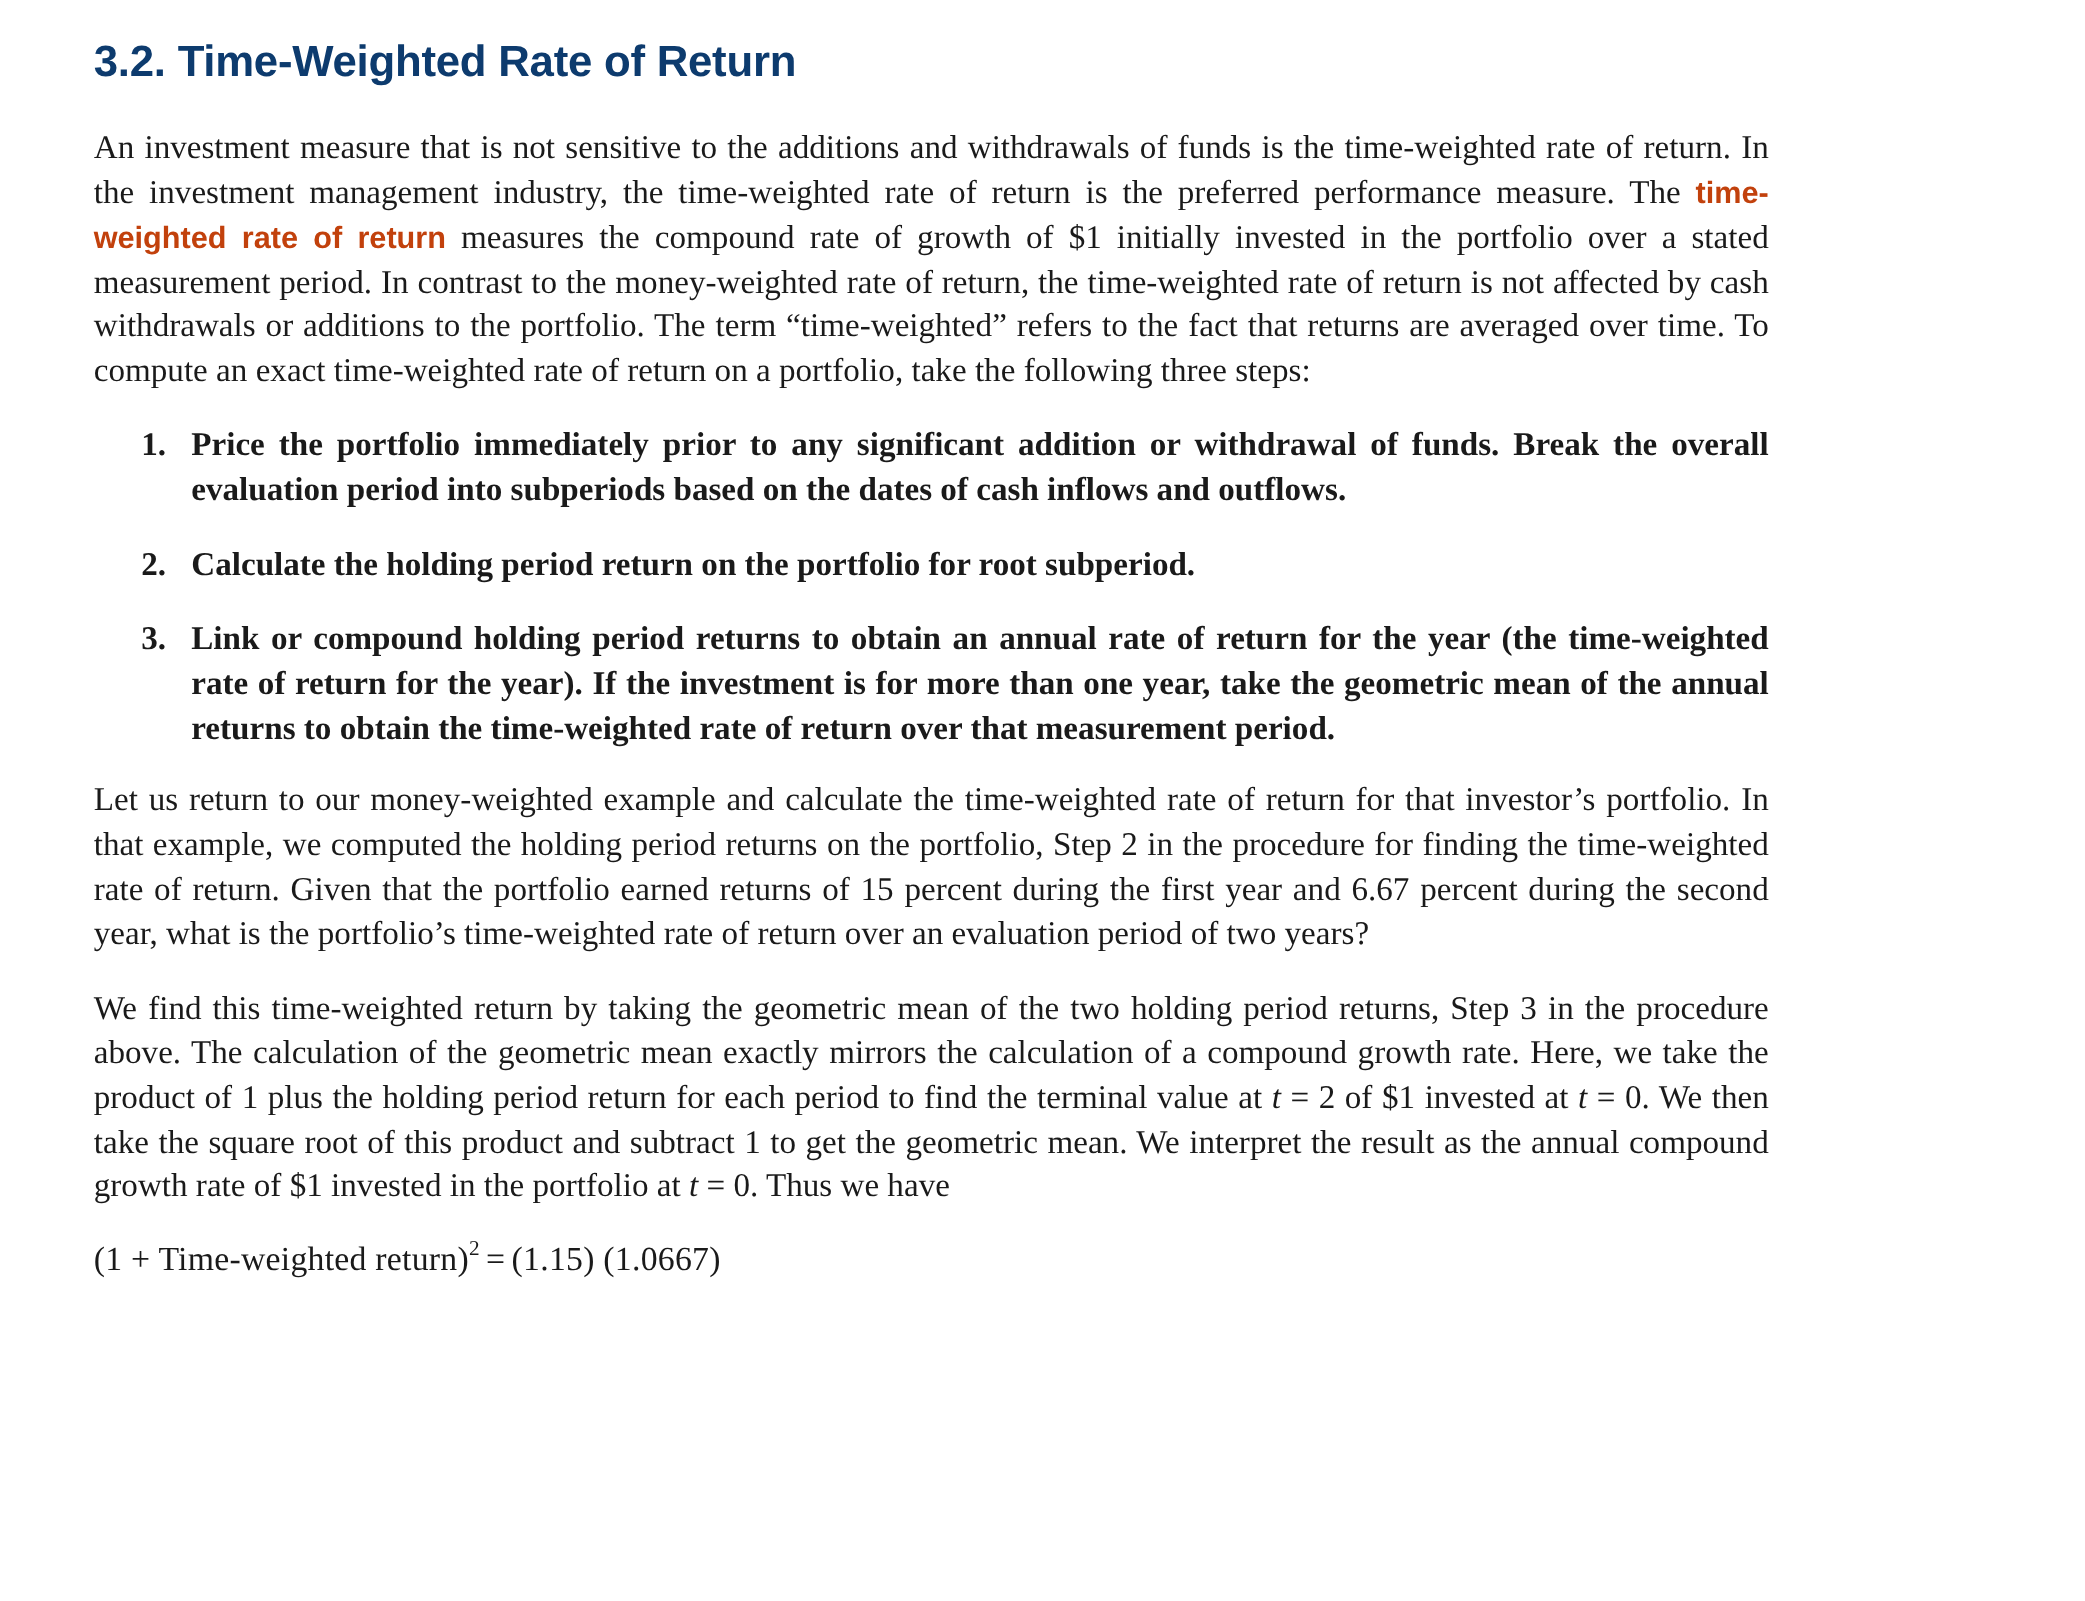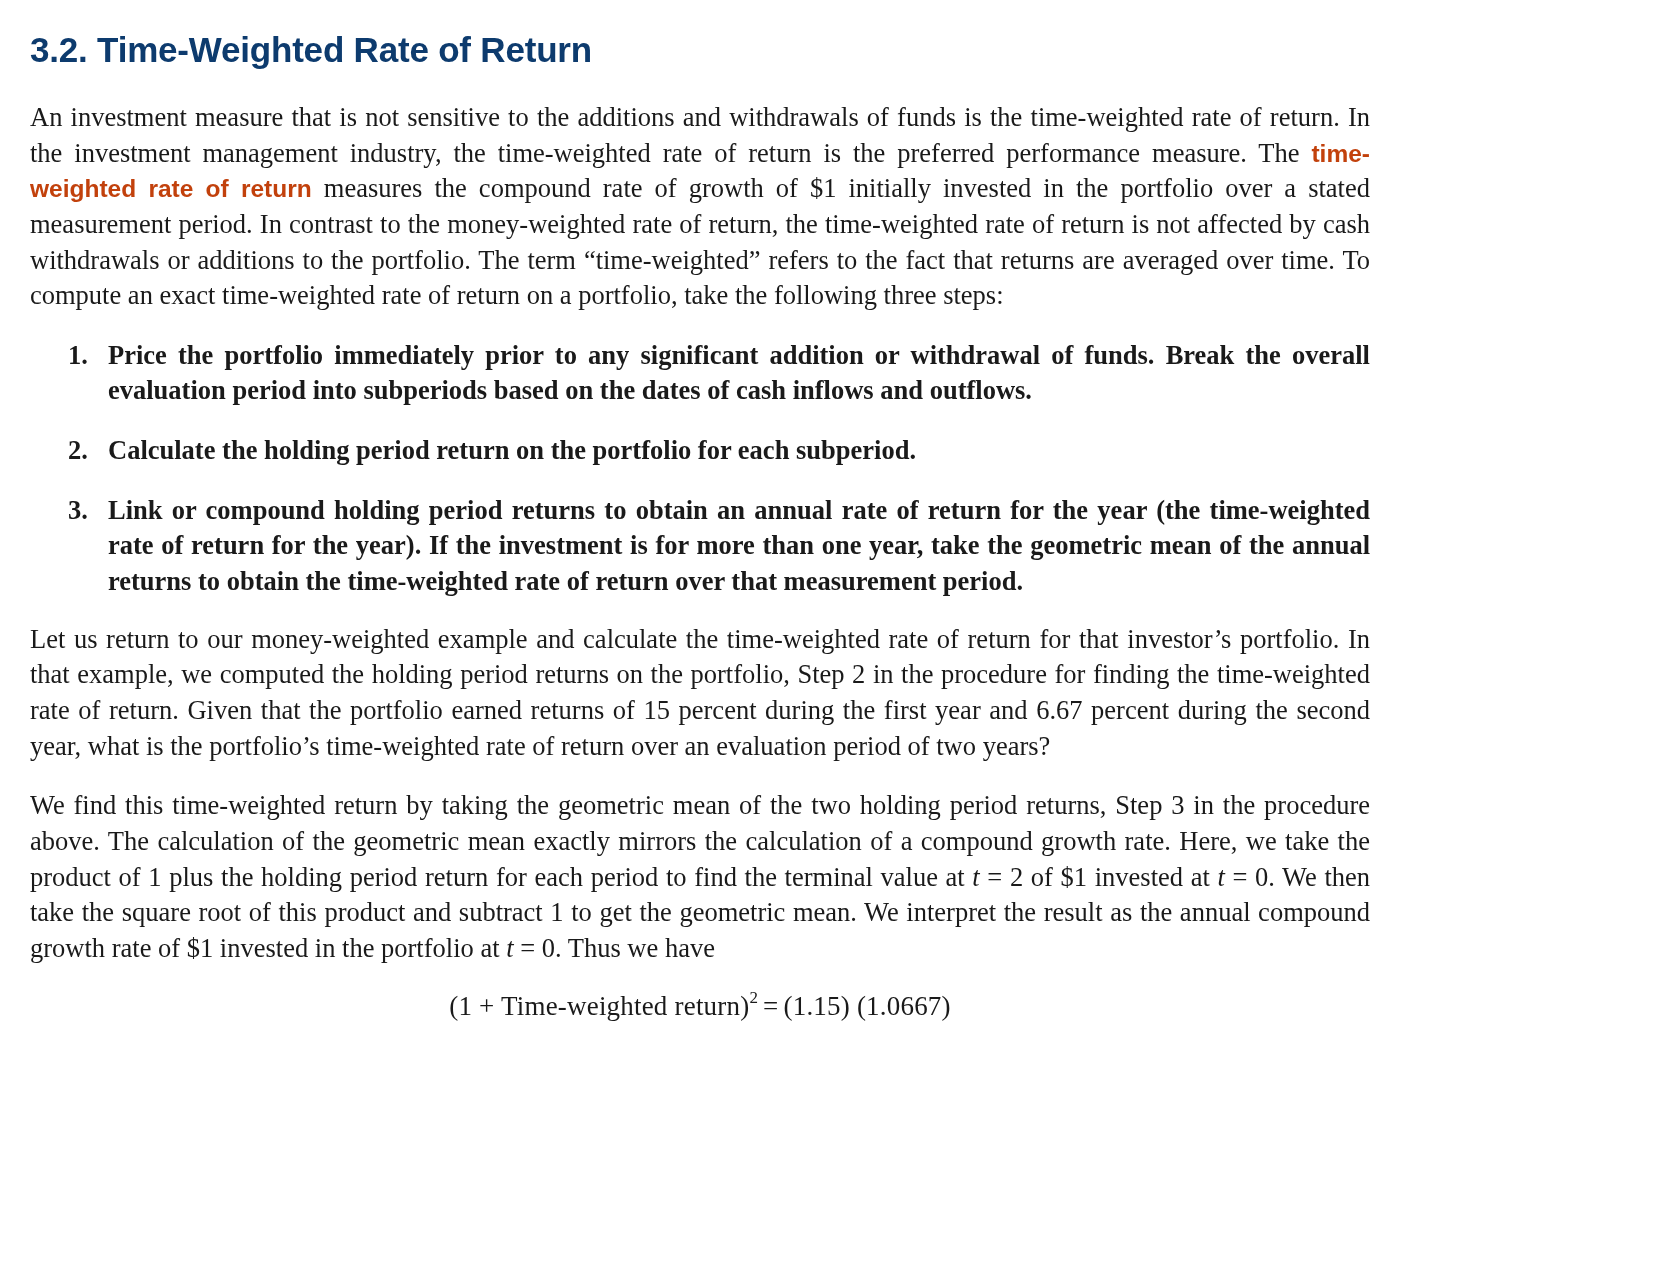--- a/index.html
+++ b/index.html
@@ -11,20 +11,21 @@
     width: 1668px;
     height: 1281px;
     font-family: "Liberation Serif", serif;
     color: #1a1a1a;
     overflow: hidden;
   }
   .page {
     padding: 24px 34px 0 30px;
     box-sizing: border-box;
     width: 1404px;
+    margin-left: 45px;
   }
   h1.section-title {
     font-family: "Liberation Sans", sans-serif;
     font-size: 35px;
     font-weight: bold;
     color: #0d3b6e;
     margin: 6px 0 30px 0;
     letter-spacing: -0.2px;
   }
   p.body-text {
@@ -63,21 +64,21 @@
     content: counter(stepcounter) ".";
     position: absolute;
     left: 38px;
     top: 0;
     font-weight: bold;
     font-size: 26.5px;
   }
   .after-list { margin-top: 26px; }
   .equations {
     margin: 14px 0 0 0;
-    text-align: center;
+    text-align: left;
     font-size: 27px;
   }
   .eq-line {
     margin: 0 0 10px 0;
     white-space: nowrap;
     display: block;
   }
   .eq-line:last-child { margin-bottom: 0; }
   .sup {
     font-size: 17px;
@@ -111,21 +112,21 @@
 <body>
 
 <div class="page">
 
   <h1 class="section-title">3.2. Time-Weighted Rate of Return</h1>
 
   <p class="body-text"><span>An investment measure that is not sensitive to the additions and withdrawals of funds is the time-weighted rate of return. In the investment management industry, the time-weighted rate of return is the preferred performance measure. The </span><span class="term">time-weighted rate of return</span><span> measures the compound rate of growth of $1 initially invested in the portfolio over a stated measurement period. In contrast to the money-weighted rate of return, the time-weighted rate of return is not affected by cash withdrawals or additions to the portfolio. The term “time-weighted” refers to the fact that returns are averaged over time. To compute an exact time-weighted rate of return on a portfolio, take the following three steps:</span></p>
 
   <ol class="steps">
     <li><span>Price the portfolio immediately prior to any significant addition or withdrawal of funds. Break the overall evaluation period into subperiods based on the dates of cash inflows and outflows.</span></li>
-    <li><span>Calculate the holding period return on the portfolio for each subperiod.</span></li>
+    <li><span>Calculate the holding period return on the portfolio for root subperiod.</span></li>
     <li><span>Link or compound holding period returns to obtain an annual rate of return for the year (the time-weighted rate of return for the year). If the investment is for more than one year, take the geometric mean of the annual returns to obtain the time-weighted rate of return over that measurement period.</span></li>
   </ol>
 
   <p class="body-text after-list">Let us return to our money-weighted example and calculate the time-weighted rate of return for that investor’s portfolio. In that example, we computed the holding period returns on the portfolio, Step 2 in the procedure for finding the time-weighted rate of return. Given that the portfolio earned returns of 15 percent during the first year and 6.67 percent during the second year, what is the portfolio’s time-weighted rate of return over an evaluation period of two years?</p>
 
   <p class="body-text"><span>We find this time-weighted return by taking the geometric mean of the two holding period returns, Step 3 in the procedure above. The calculation of the geometric mean exactly mirrors the calculation of a compound growth rate. Here, we take the product of 1 plus the holding period return for each period to find the terminal value at </span><span class="itvar">t</span><span> = 2 of $1 invested at </span><span class="itvar">t</span><span> = 0. We then take the square root of this product and subtract 1 to get the geometric mean. We interpret the result as the annual compound growth rate of $1 invested in the portfolio at </span><span class="itvar">t</span><span> = 0. Thus we have</span></p>
 
   <div class="equations">
 
     <div class="eq-line nowrapeq"><span>(1 + Time-weighted return)</span><span class="sup">2</span><span class="op">=</span><span>(1.15) (1.0667)</span></div>

